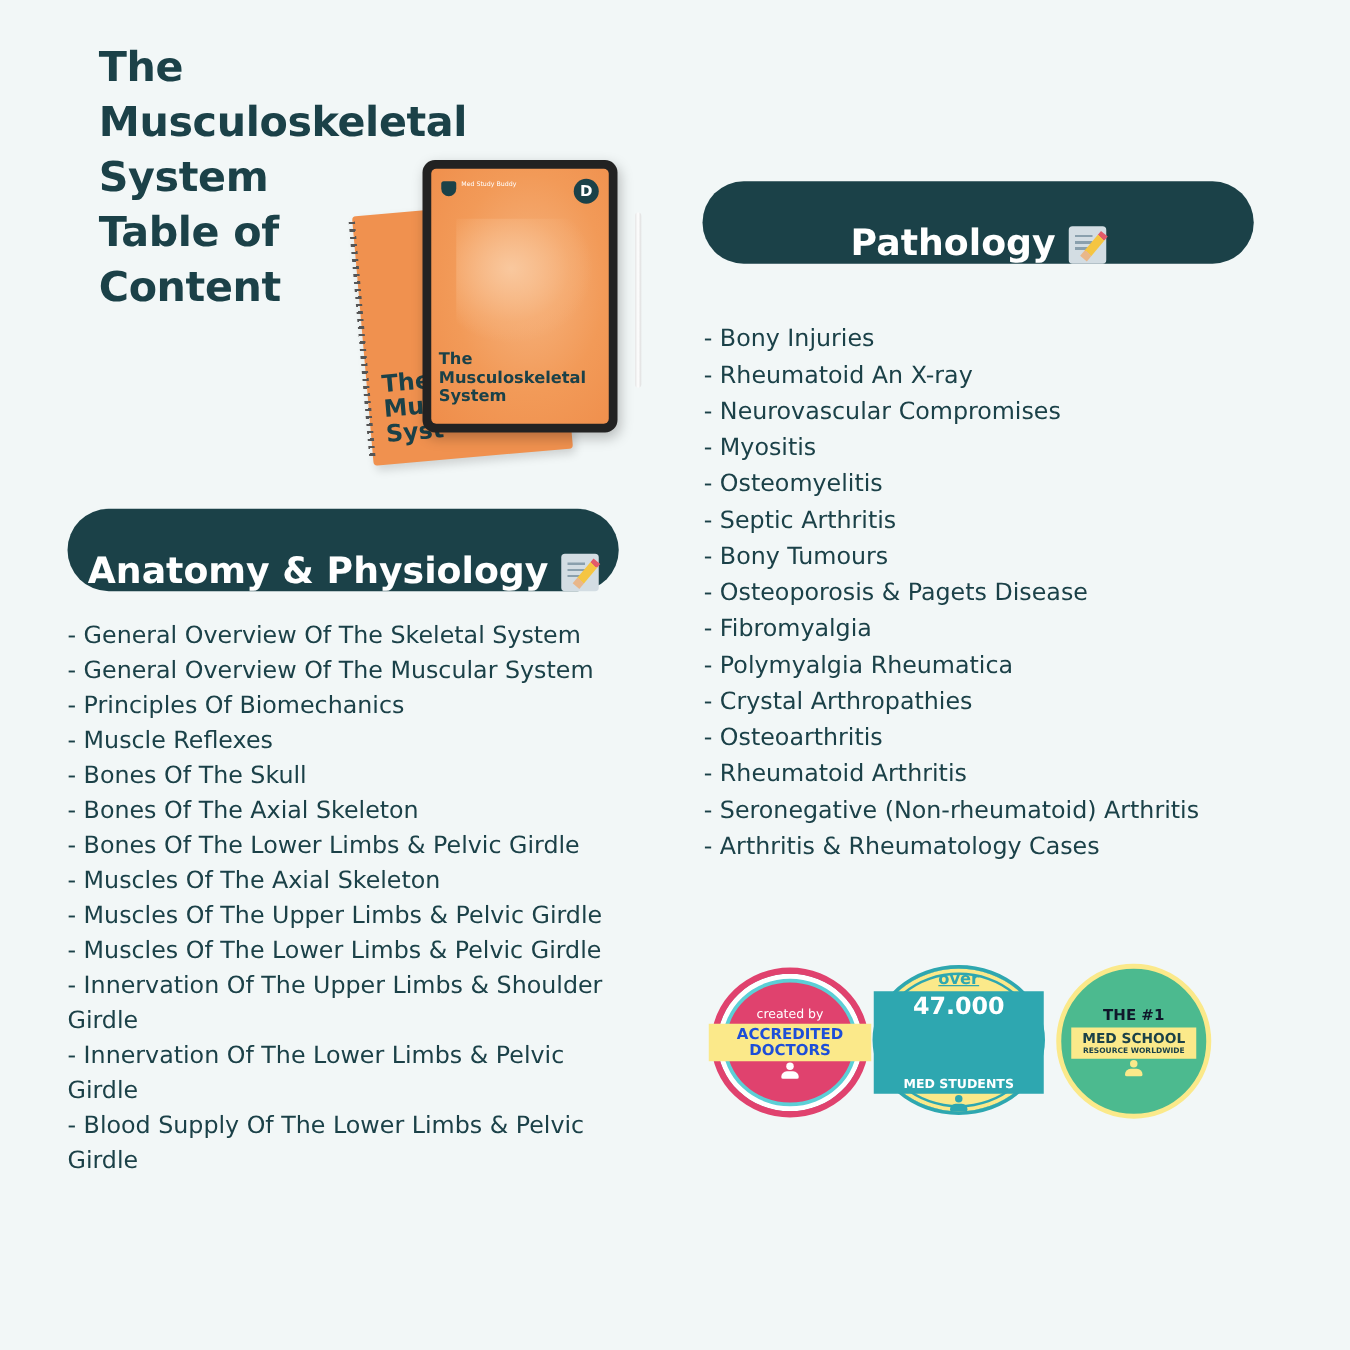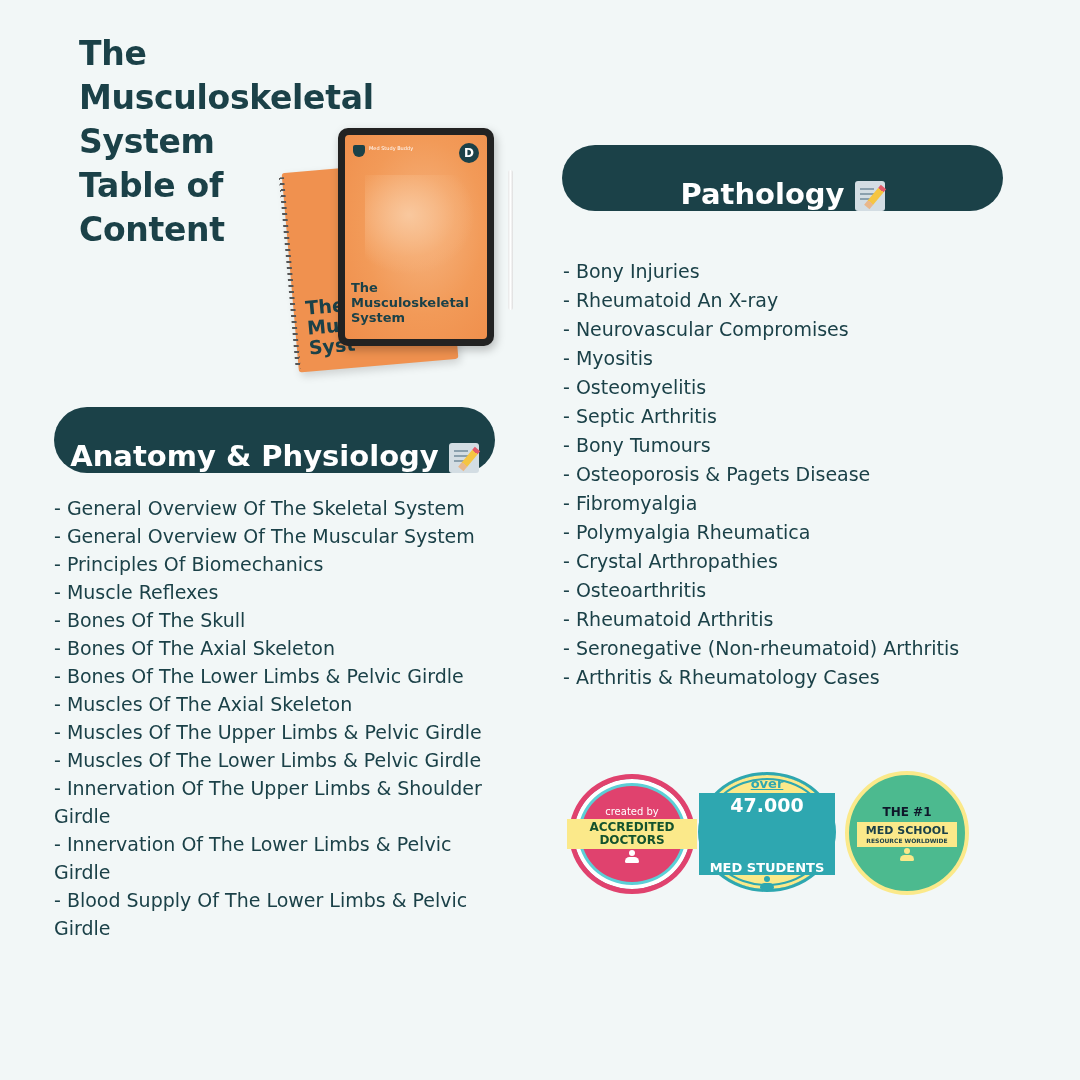--- a/index.html
+++ b/index.html
@@ -104,28 +104,28 @@
   .badge .person {
     width: 14px; height: 6px; border-radius: 6px 6px 2px 2px; margin-top: 8px; position: relative;
   }
   .badge .person::before {
     content: ""; position: absolute; left: 4px; top: -7px; width: 6px; height: 6px; border-radius: 50%;
     background: inherit;
   }
   .b1 { left: 569px; top: 774px; width: 116px; height: 110px; background: #e0426e; border: 5px solid #e0426e;
         box-shadow: inset 0 0 0 4px #fff, inset 0 0 0 7px #5ccfd6; }
   .b1 .small { color: #fff; font-size: 10px; font-weight: normal; margin-bottom: 2px; }
-  .b1 .ribbon { background: #fbe98a; color: #14532d; font-size: 12px; line-height: 13px; }
+  .b1 .ribbon { background: #fbe98a; color: #1d4ed8; font-size: 12px; line-height: 13px; }
   .b1 .person { background: #fff; }
   .b2 { left: 698px; top: 772px; width: 132px; height: 114px; background: #fbe98a; border: 3px solid #2ea7b0;
         box-shadow: inset 0 0 0 3px #fbe98a, inset 0 0 0 5px #2ea7b0; }
   .b2 .small { color: #2ea7b0; font-size: 13px; margin-bottom: 2px; text-decoration: underline; }
   .b2 .ribbon { background: #2ea7b0; color: #fff; width: 136px; }
   .b2 .ribbon .big { font-size: 19px; line-height: 20px; display:block; }
-  .b2 .ribbon .sub { font-size: 13px; line-height: 11px; display:block;margin-top:47px; }
+  .b2 .ribbon .sub { font-size: 10px; line-height: 11px; display:block;margin-top:47px; }
   .b2 .person { background: #2ea7b0; }
   .b3 { left: 845px; top: 771px; width: 116px; height: 116px; background: #4cba8f; border: 4px solid #fbe98a; }
   .b3 .small { color: #0f172a; font-size: 12px; margin-bottom: 3px; }
   .b3 .ribbon { background: #fbe98a; color: #1b4148; width: 100px; }
   .b3 .ribbon .big { font-size: 11px; line-height: 13px; display:block; }
   .b3 .ribbon .sub { font-size: 6px; line-height: 8px; display:block; }
   .b3 .person { background: #fbe98a; }
 </style>
 </head>
 <body>

